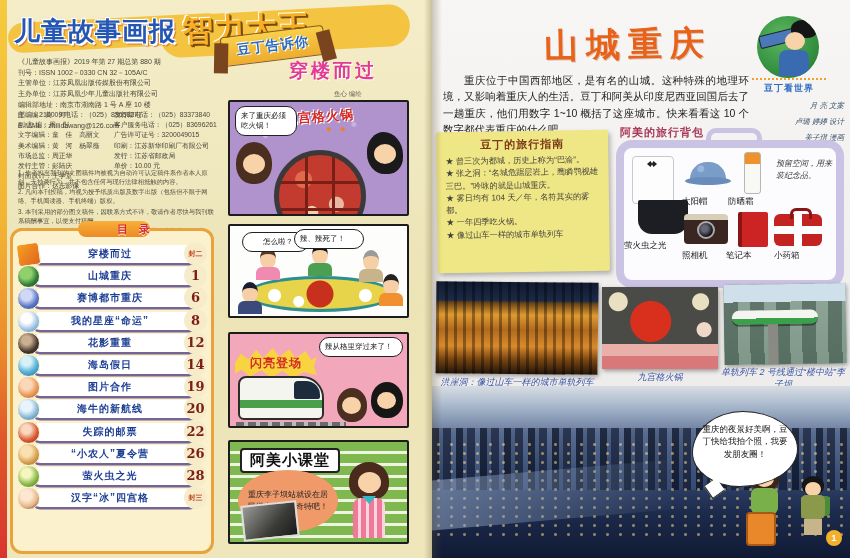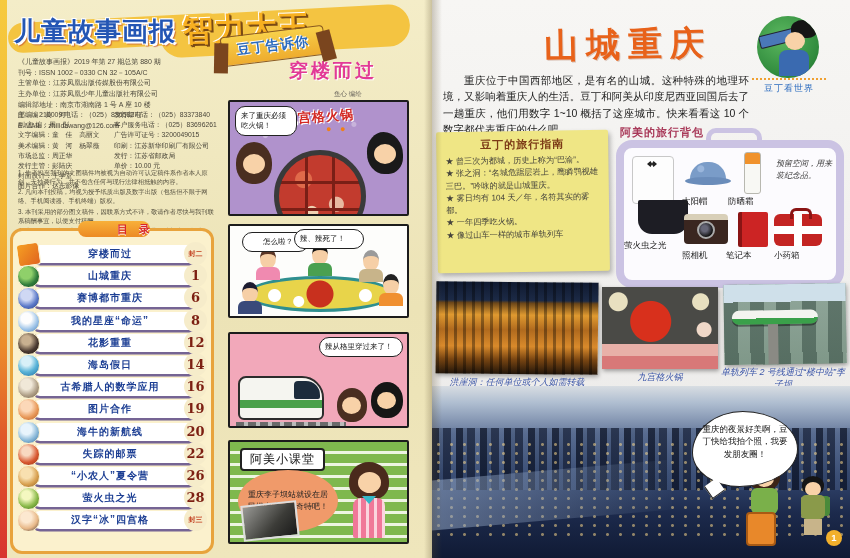--- a/index.html
+++ b/index.html
@@ -119,21 +119,21 @@
   .train::before{content:"";position:absolute;right:2px;top:3px;width:26px;height:18px;background:#1c2c3c;border-radius:4px 14px 2px 2px;}
   .train::after{content:"";position:absolute;left:-4px;bottom:-8px;width:110px;height:4px;
     background:repeating-linear-gradient(90deg,#6a6a6a 0 8px,#bbb 8px 12px);}
   .k3{right:40px;bottom:4px;} .k3 .hair{background:#4a2e20;width:30px;height:34px;}
   .k3 .face{left:5px;top:9px;width:19px;height:17px;}
   .k4{right:4px;bottom:8px;}  .k4 .hair{background:#161616;width:32px;height:36px;}
   .k4 .face{left:6px;top:10px;width:19px;height:17px;}
 
   .p4{top:440px;height:104px;background:repeating-linear-gradient(180deg,#7fb84e 0 9px,#edf5e2 9px 12px);}
   .p4-head{left:10px;top:6px;background:#fff;border:2px solid #222;border-radius:4px;padding:1px 8px;
-    font-weight:normal;font-size:12px;color:#111;letter-spacing:1px;}
+    font-weight:bold;font-size:15px;color:#111;letter-spacing:1px;}
   .p4-bub{left:8px;top:28px;width:100px;height:62px;background:#f09a6a;border-radius:50%;
     font-size:8px;line-height:1.5;color:#222;display:flex;align-items:center;justify-content:center;
     text-align:center;padding:4px 10px;box-sizing:border-box;}
   .p4-photo{left:12px;bottom:3px;width:52px;height:32px;background:linear-gradient(135deg,#9a9a96,#3c3c38 60%,#191919);
     border:2px solid #ddd;transform:rotate(-6deg);}
   .p4-girl{right:8px;top:20px;width:60px;height:80px;}
   .p4-girl .gh{position:absolute;left:10px;top:0;width:40px;height:38px;border-radius:50% 50% 42% 42%;background:#4a2a1c;}
   .p4-girl .gf{position:absolute;left:19px;top:10px;width:23px;height:21px;border-radius:50%;background:#f8d2a8;}
   .p4-girl .gb{position:absolute;left:14px;top:36px;width:32px;height:40px;border-radius:8px 8px 2px 2px;
     background:repeating-linear-gradient(90deg,#f07898 0 5px,#fbd5de 5px 8px);}
@@ -144,21 +144,21 @@
     background:linear-gradient(180deg,#f7f6f4 0%,#efeeec 60%,#e9e8e8 100%);}
   .spine-shadow{left:424px;top:0;width:18px;height:558px;z-index:9;
     background:linear-gradient(90deg,rgba(0,0,0,0) 0%,rgba(90,75,45,.28) 45%,rgba(0,0,0,0) 100%);}
   .r-title{left:538px;top:22px;width:180px;text-align:center;font-size:34px;font-weight:bold;color:#e8621a;
     letter-spacing:8px;transform:rotate(-1deg);text-shadow:1px 1px 0 rgba(140,50,10,.25);}
   .mascot{left:757px;top:16px;width:62px;height:62px;border-radius:50%;background:radial-gradient(circle at 40% 35%,#5cb860,#2f8a3c 70%,#1e6128);overflow:hidden;}
   .mascot .tel{position:absolute;left:2px;top:16px;width:34px;height:11px;background:#4a78b8;border:1px solid #223;transform:rotate(-14deg);border-radius:2px;}
   .mascot .mface{position:absolute;left:28px;top:16px;width:20px;height:18px;border-radius:50%;background:#f8d2a8;}
   .mascot .mhair{position:absolute;left:34px;top:4px;width:26px;height:18px;border-radius:50% 60% 40% 40%;background:#151515;}
   .mascot .mbody{position:absolute;left:22px;top:34px;width:30px;height:26px;background:#3a6ab0;border-radius:8px 8px 0 0;}
-  .mascot-label{left:752px;top:78px;width:74px;text-align:center;font-size:9px;font-weight:normal;color:#2b6bbf;
+  .mascot-label{left:752px;top:78px;width:74px;text-align:center;font-size:9px;font-weight:bold;color:#2b6bbf;
     border-top:2px dotted #f0a030;padding-top:2px;letter-spacing:1px;}
   .r-credits{left:752px;top:98px;width:92px;text-align:right;font-size:7.5px;color:#3e566f;line-height:2.1;font-style:italic;}
   .r-intro{left:443px;top:72px;width:306px;font-size:10.5px;line-height:1.55;color:#1b1b1b;text-align:justify;text-indent:2em;}
 
   .guide{left:437px;top:131px;width:172px;height:141px;background:#efe685;transform:rotate(-0.8deg);
     box-shadow:2px 3px 5px rgba(0,0,0,.28);box-sizing:border-box;padding:6px 9px;border-radius:2px;}
   .guide-title{text-align:center;font-weight:bold;font-size:11px;color:#7c3a16;letter-spacing:1px;}
   .guide-items{margin-top:3px;font-size:8.2px;line-height:1.5;color:#46443c;}
 
   .bp-title{left:620px;top:125px;font-size:11px;font-weight:bold;color:#a83858;letter-spacing:1px;}
@@ -311,25 +311,20 @@
         <span class="toc-icon i5"></span>
         <span class="toc-title">花影重重</span>
         <span class="toc-num">12</span>
       </div>
       <div class="toc-row">
         <span class="toc-icon i6"></span>
         <span class="toc-title">海岛假日</span>
         <span class="toc-num">14</span>
       </div>
       <div class="toc-row">
-        <span class="toc-icon i7"></span>
-        <span class="toc-title">古希腊人的数学应用</span>
-        <span class="toc-num">16</span>
-      </div>
-      <div class="toc-row">
         <span class="toc-icon i8"></span>
         <span class="toc-title">图片合作</span>
         <span class="toc-num">19</span>
       </div>
       <div class="toc-row">
         <span class="toc-icon i9"></span>
         <span class="toc-title">海牛的新航线</span>
         <span class="toc-num">20</span>
       </div>
       <div class="toc-row">
@@ -379,20 +374,21 @@
       <div class="abs table"></div>
       <div class="psn pb" style="left:30px;top:22px;"></div>
       <div class="psn pc" style="left:82px;top:18px;"></div>
       <div class="psn pd" style="right:26px;top:24px;"></div>
       <div class="psn pe" style="right:6px;top:48px;"></div>
       <div class="psn pa" style="left:12px;bottom:2px;"></div>
     </div>
 
     <div class="panel p3">
       <div class="bubble b3">辣从格里穿过来了！</div>
+      <div class="abs burst">闪亮登场</div>
       <div class="abs train"></div>
       <div class="abs kid k3">
           <span class="hair"></span>
           <span class="face"></span>
         </div>
       <div class="abs kid k4">
           <span class="hair"></span>
           <span class="face"></span>
         </div>
     </div>
@@ -417,20 +413,25 @@
   <div class="abs mascot">
     <span class="tel"></span>
     <span class="mhair"></span>
     <span class="mface"></span>
     <span class="mbody"></span>
   </div>
   <div class="abs mascot-label">豆丁看世界</div>
 
   <div class="abs r-intro">重庆位于中国西部地区，是有名的山城。这种特殊的地理环境，又影响着重庆人的生活。豆丁和阿美从印度尼西亚回国后去了一趟重庆，他们用数字 1~10 概括了这座城市。快来看看这 10 个数字都代表重庆的什么吧。</div>
 
+  <div class="abs r-credits">
+    <div>月 亮  文案</div>
+    <div>卢璐 婷婷  设计</div>
+    <div>美子琪  漫画</div>
+  </div>
 
   <div class="abs guide">
     <div class="guide-title">豆丁的旅行指南</div>
     <div class="guide-items">
       <div>★ 曾三次为都城，历史上称为“巴渝”。</div>
       <div>★ 张之洞：“名城危踞层岩上，鹰瞵鹗视雄三巴。”吟咏的就是山城重庆。</div>
       <div>★ 雾日均有 104 天／年，名符其实的雾都。</div>
       <div>★ 一年四季吃火锅。</div>
       <div>★ 像过山车一样的城市单轨列车</div>
     </div>
@@ -451,21 +452,21 @@
     <div class="bp-item-label" style="left:58px;top:102px;width:48px;">照相机</div>
     <div class="notebook"></div>
     <div class="bp-item-label" style="left:102px;top:102px;width:48px;">笔记本</div>
     <div class="aidkit"></div>
     <div class="bp-item-label" style="left:150px;top:102px;width:48px;">小药箱</div>
   </div>
 
   <div class="abs photo ph1"></div>
   <div class="abs photo ph2"></div>
   <div class="abs photo ph3"></div>
-  <div class="caption cap1">洪崖洞：任何单位或个人如需转载</div>
+  <div class="caption cap1">洪崖洞：像过山车一样的城市单轨列车</div>
   <div class="caption cap2">九宫格火锅</div>
   <div class="caption cap3">单轨列车 2 号线通过“楼中站”李子坝</div>
 
   <div class="abs panorama"></div>
   <div class="abs pan-bld"></div>
   <div class="abs pan-lights"></div>
   <div class="abs pan-river"></div>
 
   <div class="abs r-bubble">重庆的夜景好美啊，豆丁快给我拍个照，我要发朋友圈！</div>
   <div class="abs girl2">

